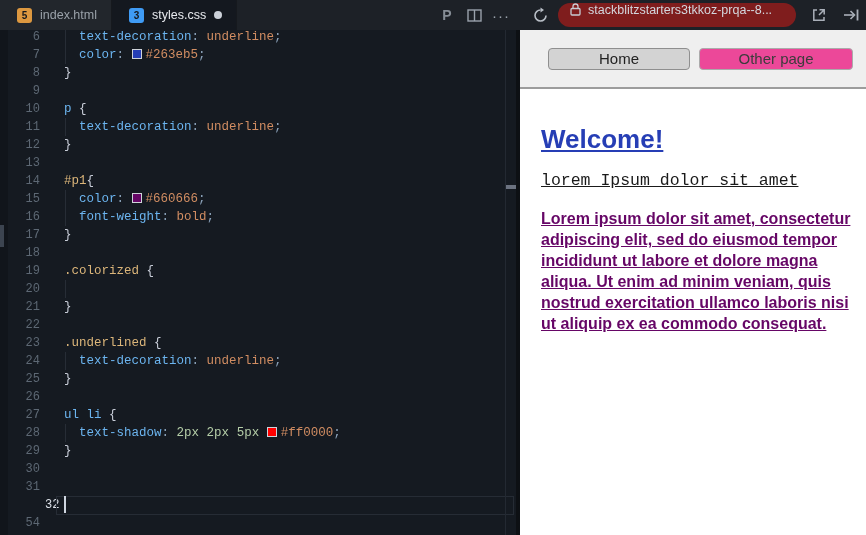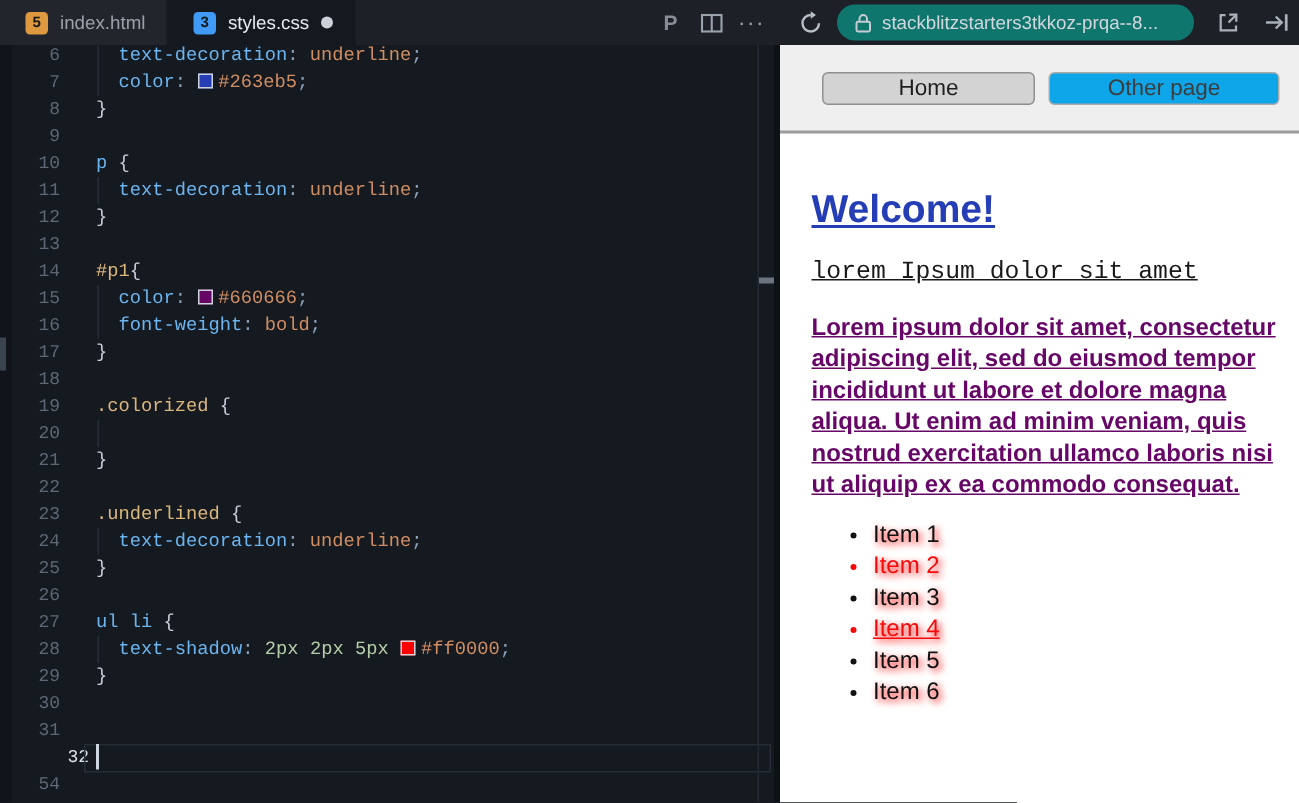--- a/index.html
+++ b/index.html
@@ -13,22 +13,22 @@
          font-size:12.5px; color:#9aa1a9; cursor:pointer; background:#22262c; border-right:1px solid #16191e; }
   .tab.active { background:#14181f; color:#e8eaee; }
   .file-icon { width:15px; height:15px; border-radius:3px; font-size:10px; font-weight:bold;
                display:flex; align-items:center; justify-content:center; color:#15181d; }
   .dot { width:8px; height:8px; border-radius:50%; background:#ccd1d9; }
   .tb-ico { position:absolute; top:0; height:30px; display:flex; align-items:center; justify-content:center; color:#9aa2ac; cursor:pointer; }
   .prettier { left:436px; width:22px; font-weight:bold; font-size:14px; color:#868d96; }
   .spliticon { left:462px; width:24px; }
   .ellipsis { left:489px; width:24px; font-size:15px; letter-spacing:1px; color:#9aa2ac; }
   .refresh { left:527px; width:26px; }
-  .urlpill { position:absolute; left:558px; top:3px; width:238px; height:24px; background:#0f766e; border-radius:12px;
-             display:flex; align-items:center; gap:7px; padding:0 12px; cursor:text; }
+  .urlpill { position:absolute; left:558px; top:3px; width:238px; height:24px; background:#7f1d1d; border-radius:12px;
+             display:flex; gap:7px; padding:0 12px; cursor:text; }
   .urltext { font-size:12.5px; color:#d3d7de; white-space:nowrap; overflow:hidden; }
   .extern { left:806px; width:26px; }
   .arrowbar { left:838px; width:26px; }
 
   
   .editor { position:absolute; left:0; top:30px; width:518px; height:505px; background:#151a21; overflow:hidden; }
   .gutterstrip { position:absolute; left:0; top:0; width:8px; height:505px; background:#11151b; }
   .gutter-mark { position:absolute; left:0; top:195px; width:4px; height:22px; background:#3c4450; }
   .code-scroll { position:absolute; left:0; top:-2px; right:0; font-family:"Liberation Mono","DejaVu Sans Mono",monospace; font-size:12.5px; }
   .cline { position:relative; height:18px; line-height:18px; white-space:pre; }
@@ -49,21 +49,21 @@
   .cursor { position:absolute; left:64px; width:2px; height:17px; background:#cfd6e0; z-index:2; }
   .edge-line { position:absolute; right:12px; top:0; width:1px; height:505px; background:#232932; }
   .scroll-mark { position:absolute; right:2px; top:155px; width:10px; height:4px; background:#6b7280; }
 
   
   .divider { position:absolute; left:516px; top:30px; width:4px; height:505px; background:#0d1014; }
   .preview { position:absolute; left:520px; top:30px; width:346px; height:505px; background:#ffffff; overflow:hidden; }
   .pv-header { height:59px; background:#efefef; border-bottom:2px solid #9c9c9c; display:flex; align-items:center; }
   .pv-btn { height:22px; border-radius:4px; font-size:15px; cursor:pointer; font-family:"Liberation Sans",sans-serif; }
   .pv-btn.home { margin-left:28px; width:142px; background:#d3d3d3; border:1px solid #8f8f8f; color:#1f1f1f; }
-  .pv-btn.other { margin-left:9px; width:154px; background:#0ea5e9; border:1px solid #ababab; color:#3c3c3c; }
+  .pv-btn.other { margin-left:9px; width:154px; background:#ec4899; border:1px solid #ababab; color:#3c3c3c; }
   .pv-content { padding:0 21px; }
   .pv-h1 { margin-top:35px; font-size:26px; font-weight:bold; text-decoration:underline; display:inline-block; }
   .pv-sub { margin-top:16px; font-size:16.5px; color:#1a1a1a; text-decoration:underline;font-family:Liberation Mono, monospace; }
   .pv-para { margin-top:18px; font-size:16px; font-weight:bold; line-height:21px; text-decoration:underline; width:312px; }
   .pv-list { margin-top:14px; padding-left:41px; list-style:disc; }
   .pv-list li { font-size:16px; height:21px; color:#111; }
   .pv-list li.underlined { text-decoration:underline; }
   svg { display:block; }
 </style>
 </head>
@@ -164,22 +164,14 @@
 <div class="divider"></div>
 <div class="preview">
   <div class="pv-header">
     <button class="pv-btn home">Home</button>
     <button class="pv-btn other">Other page</button>
   </div>
   <div class="pv-content">
     <h1 class="pv-h1" style="color: rgb(38, 62, 181);">Welcome!</h1>
     <p class="pv-sub">lorem Ipsum dolor sit amet</p>
     <p class="pv-para" style="color: rgb(102, 6, 102);">Lorem ipsum dolor sit amet, consectetur adipiscing elit, sed do eiusmod tempor incididunt ut labore et dolore magna aliqua. Ut enim ad minim veniam, quis nostrud exercitation ullamco laboris nisi ut aliquip ex ea commodo consequat.</p>
-    <ul class="pv-list">
-        <li style="text-shadow: rgb(255, 0, 0) 2px 2px 5px;">Item 1</li>
-        <li style="color: rgb(245, 9, 9); text-shadow: rgb(255, 0, 0) 2px 2px 5px;">Item 2</li>
-        <li style="text-shadow: rgb(255, 0, 0) 2px 2px 5px;">Item 3</li>
-        <li class="underlined" style="color: rgb(245, 9, 9); text-shadow: rgb(255, 0, 0) 2px 2px 5px;">Item 4</li>
-        <li style="text-shadow: rgb(255, 0, 0) 2px 2px 5px;">Item 5</li>
-        <li style="text-shadow: rgb(255, 0, 0) 2px 2px 5px;">Item 6</li>
-      </ul>
   </div>
 </div>
 
 </body></html>

